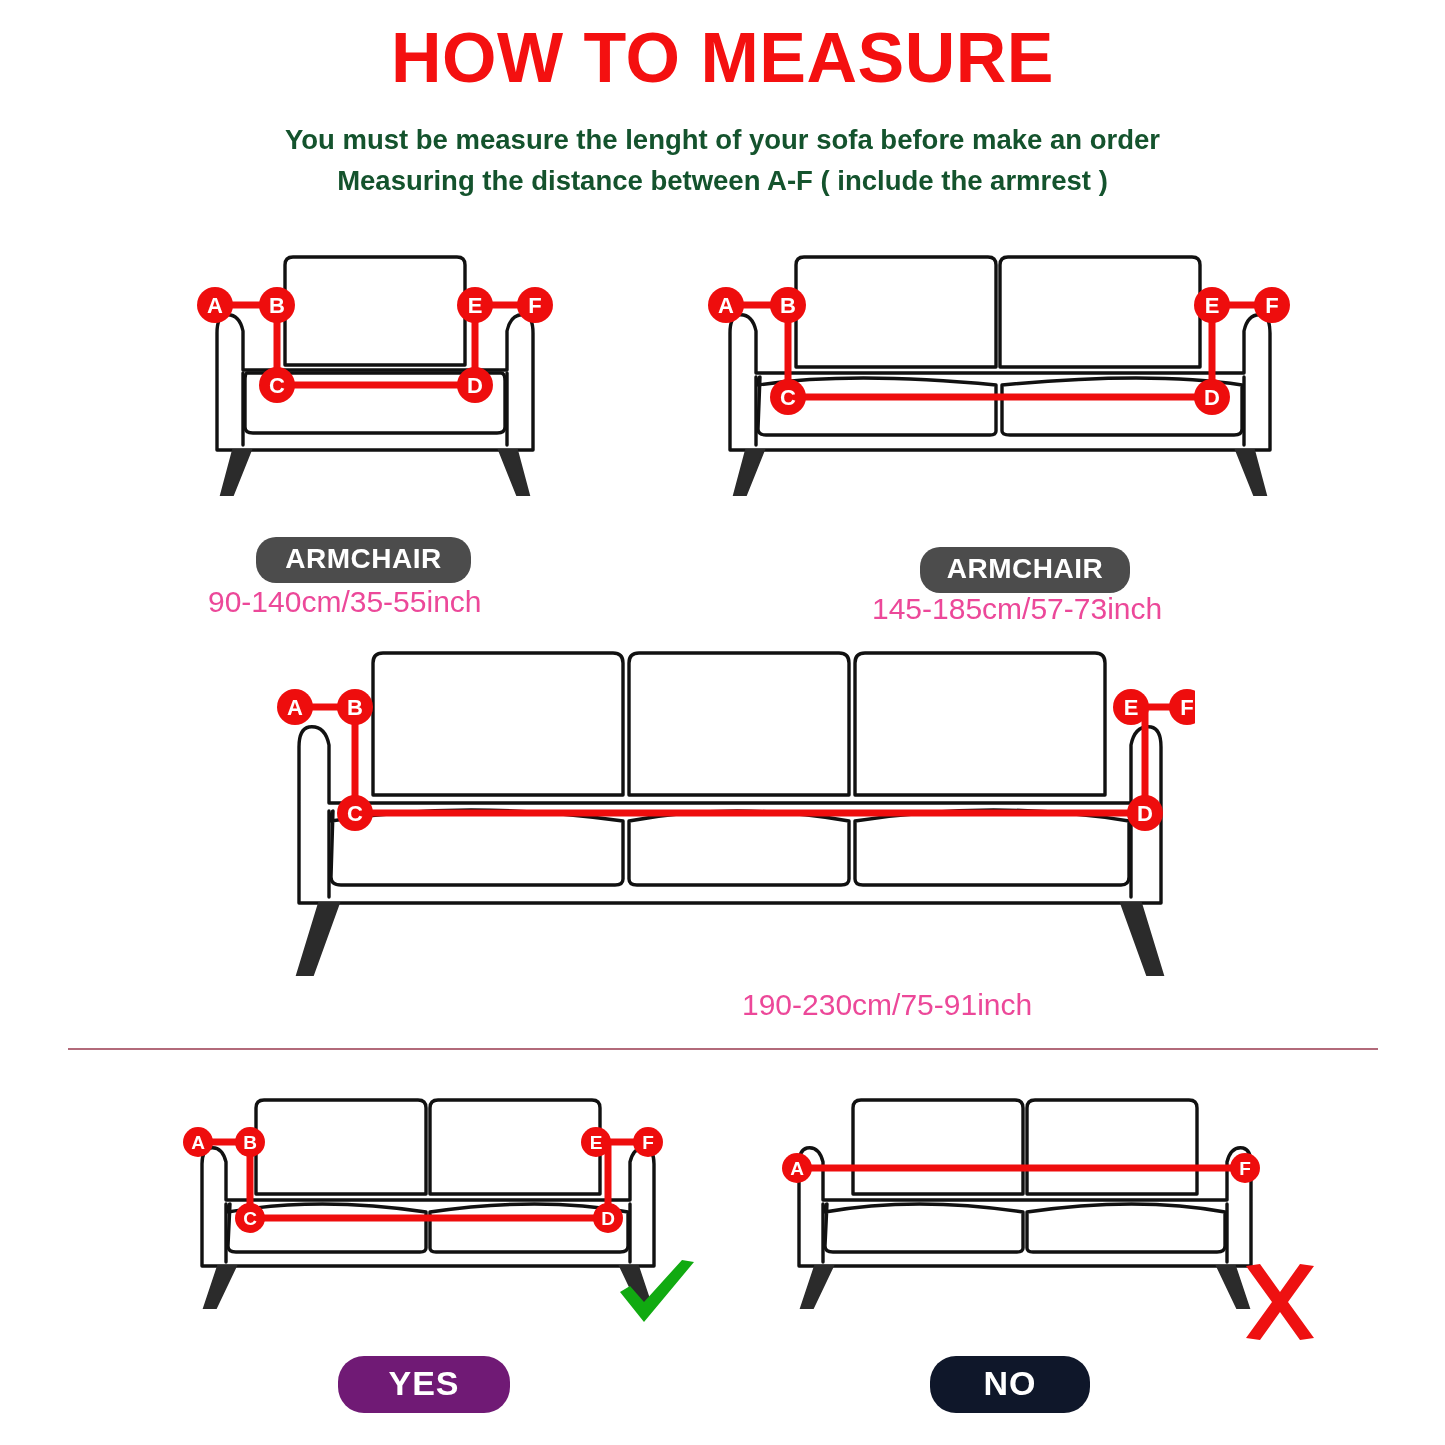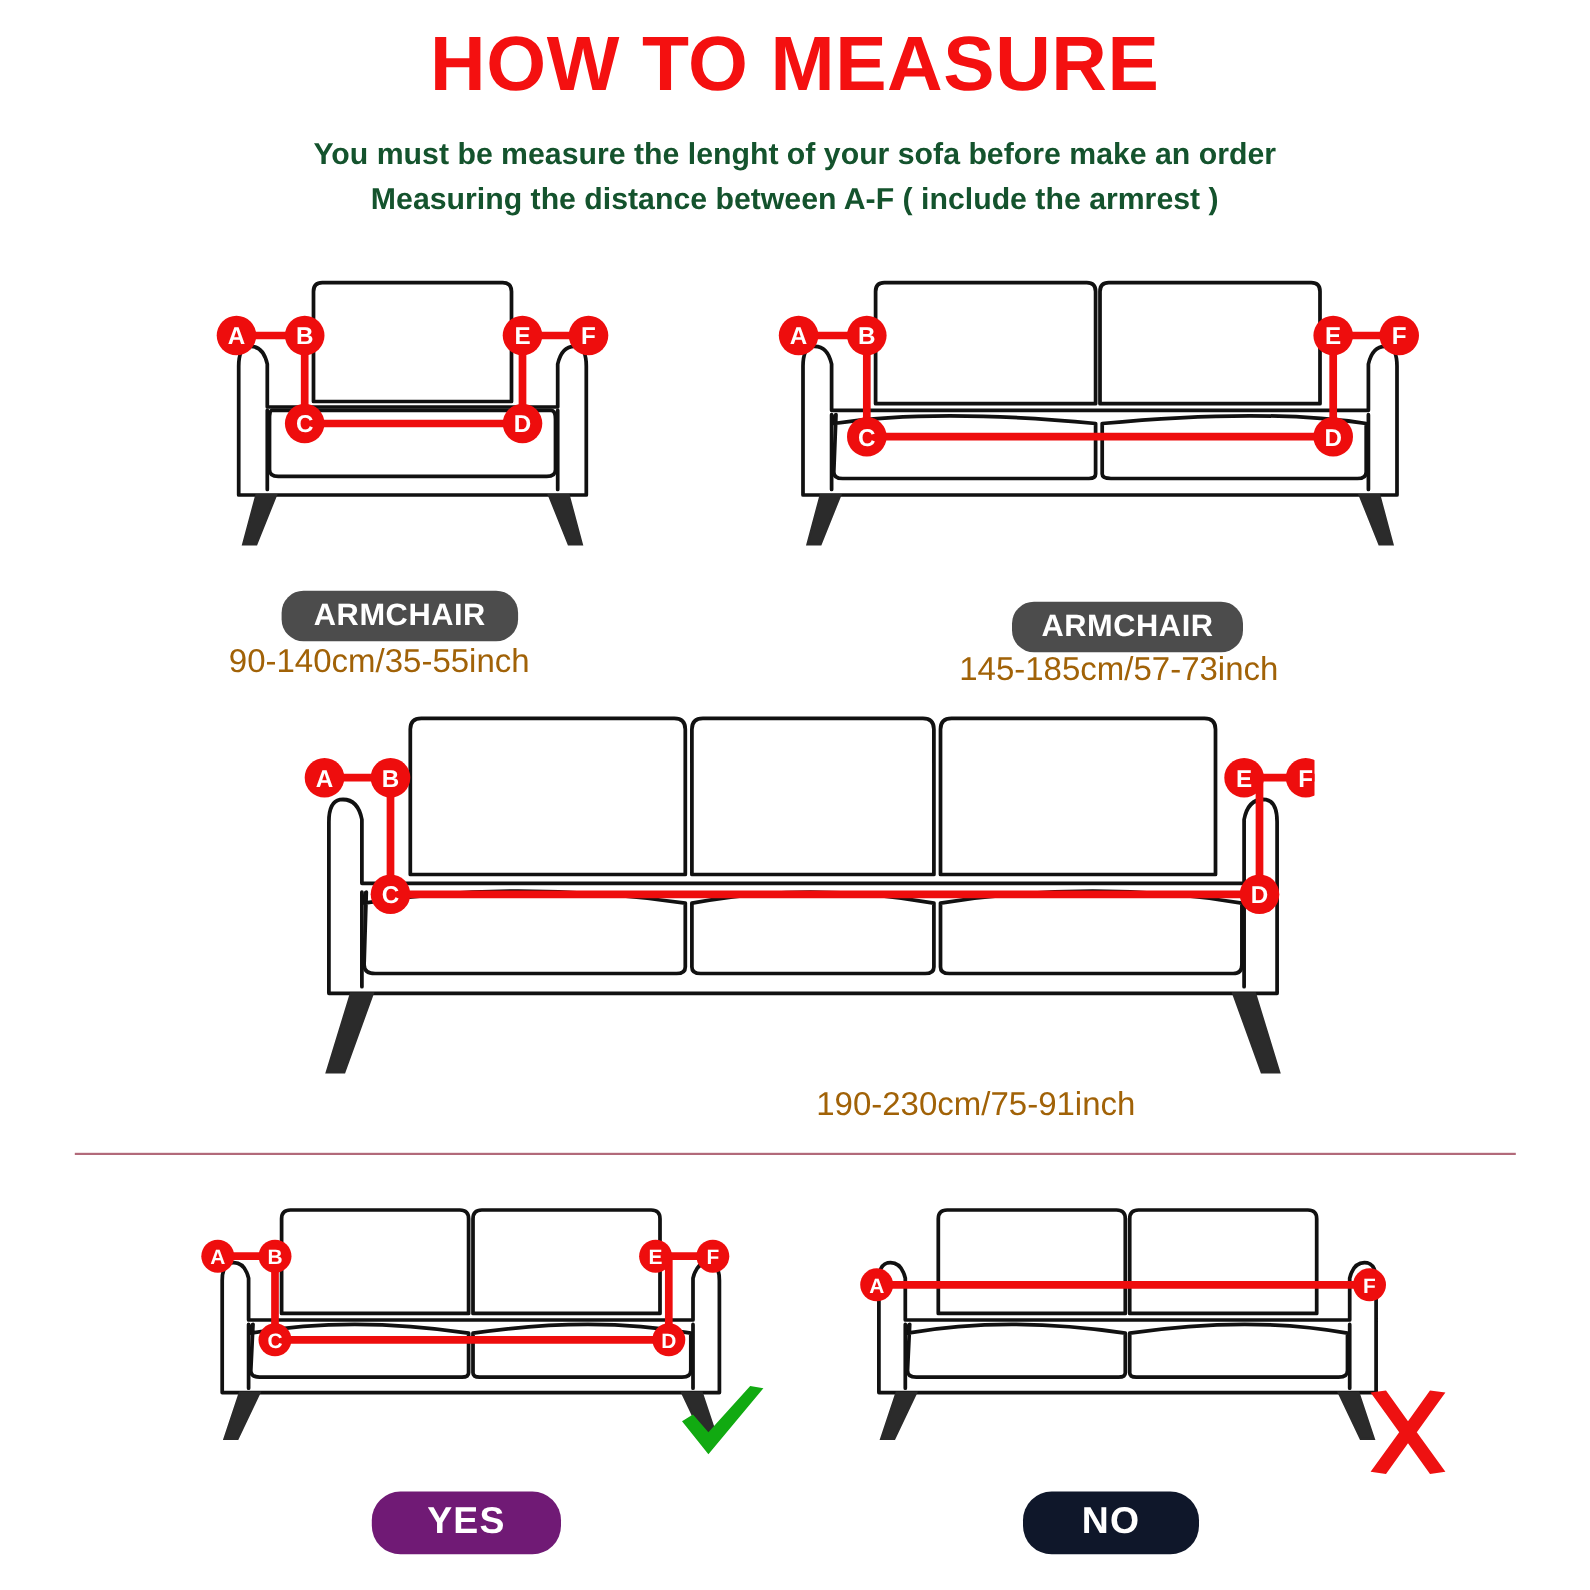--- a/index.html
+++ b/index.html
@@ -50,21 +50,21 @@
     color: #ffffff;
     font-size: 28px;
     font-weight: bold;
     border-radius: 20px;
     text-align: center;
     padding: 6px 26px 8px 26px;
     letter-spacing: 0.5px;
   }
   .dim-text {
     position: absolute;
-    color: #a16207;
+    color: #ec4899;
     font-size: 30px;
     white-space: nowrap;
   }
   .yes-pill, .no-pill {
     position: absolute;
     color: #ffffff;
     font-size: 34px;
     font-weight: bold;
     border-radius: 26px;
     text-align: center;

